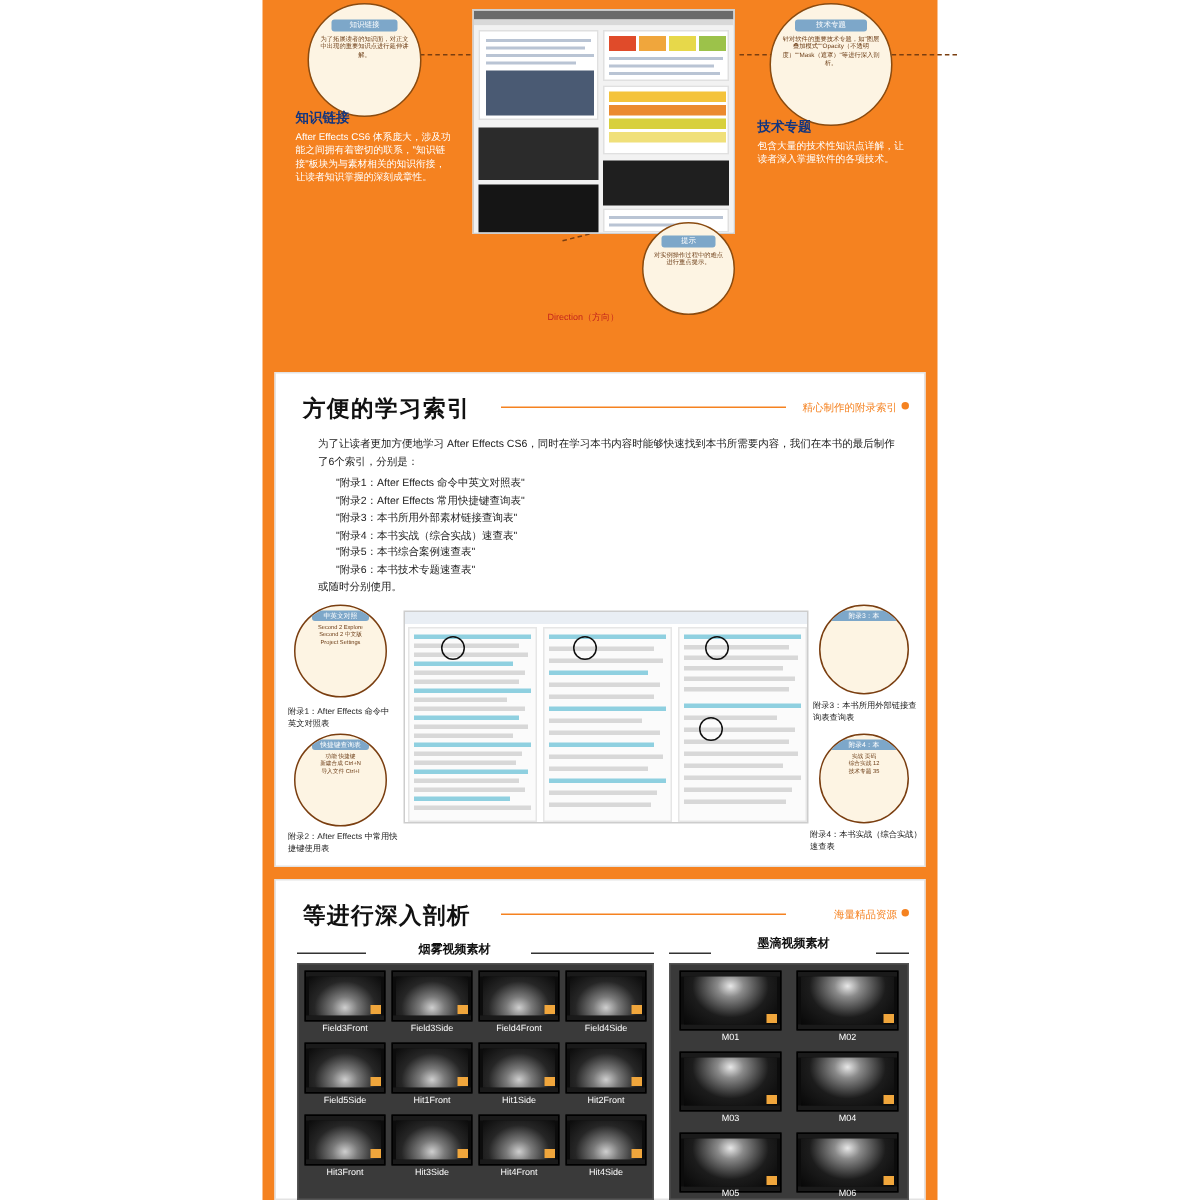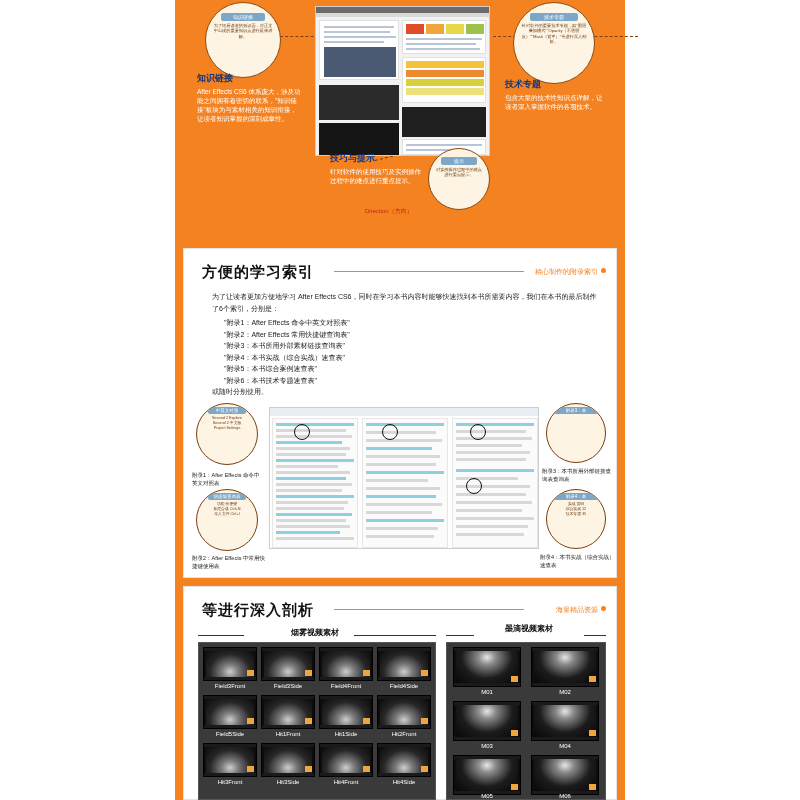--- a/index.html
+++ b/index.html
@@ -231,24 +231,20 @@
     <div class="cap blue" style="left:22px; top:72px; width:105px;">
       <span class="ctitle">知识链接</span>
       <span>After Effects CS6 体系庞大，涉及功能之间拥有着密切的联系，"知识链接"板块为与素材相关的知识衔接，让读者知识掌握的深刻成章性。</span>
     </div>
 
     <div class="cap blue" style="left:330px; top:78px; width:100px;">
       <span class="ctitle">技术专题</span>
       <span>包含大量的技术性知识点详解，让读者深入掌握软件的各项技术。</span>
     </div>
 
-    <div class="cap blue" style="left:155px; top:152px; width:95px;">
-      <span class="ctitle">技巧与提示</span>
-      <span>针对软件的使用技巧及实例操作过程中的难点进行重点提示。</span>
-    </div>
 
     <div style="position:absolute; left:190px; top:207px; font-size:6px; color:#c4251c;">Direction（方向）</div>
   </div>
 
   <div class="sec2">
     <div class="panel">
       <div class="sec-title">方便的学习索引</div>
       <div class="sec-rule" style="left:150px; top:22px; width:190px;"></div>
       <div class="sec-sub">精心制作的附录索引</div>
       <div class="sec-dot" style="right:10px; top:19px;"></div>
@@ -360,21 +356,21 @@
     </div>
   </div>
 
   <div class="sec3">
     <div class="panel" style="height:214px;">
       <div class="sec-title">等进行深入剖析</div>
       <div class="sec-rule" style="left:150px; top:22px; width:190px;"></div>
       <div class="sec-sub">海量精品资源</div>
       <div class="sec-dot" style="right:10px; top:19px;"></div>
 
-      <div class="group-label" style="left:76px; top:40px; width:110px;">烟雾视频素材</div>
+      <div class="group-label" style="left:64px; top:40px; width:110px;">烟雾视频素材</div>
       <div class="group-rule" style="left:14px; top:48px; width:46px;"></div>
       <div class="group-rule" style="left:170px; top:48px; width:82px;"></div>
 
       <div class="group-label" style="left:290px; top:36px; width:110px;">墨滴视频素材</div>
       <div class="group-rule" style="left:262px; top:48px; width:28px;"></div>
       <div class="group-rule" style="left:400px; top:48px; width:22px;"></div>
 
       <div class="matgrid" style="left:14px; top:55px; width:238px; height:158px;">
         <div class="film" style="left:4px; top:4px; width:54px; height:34px;">
           <div class="strip-t"></div>

